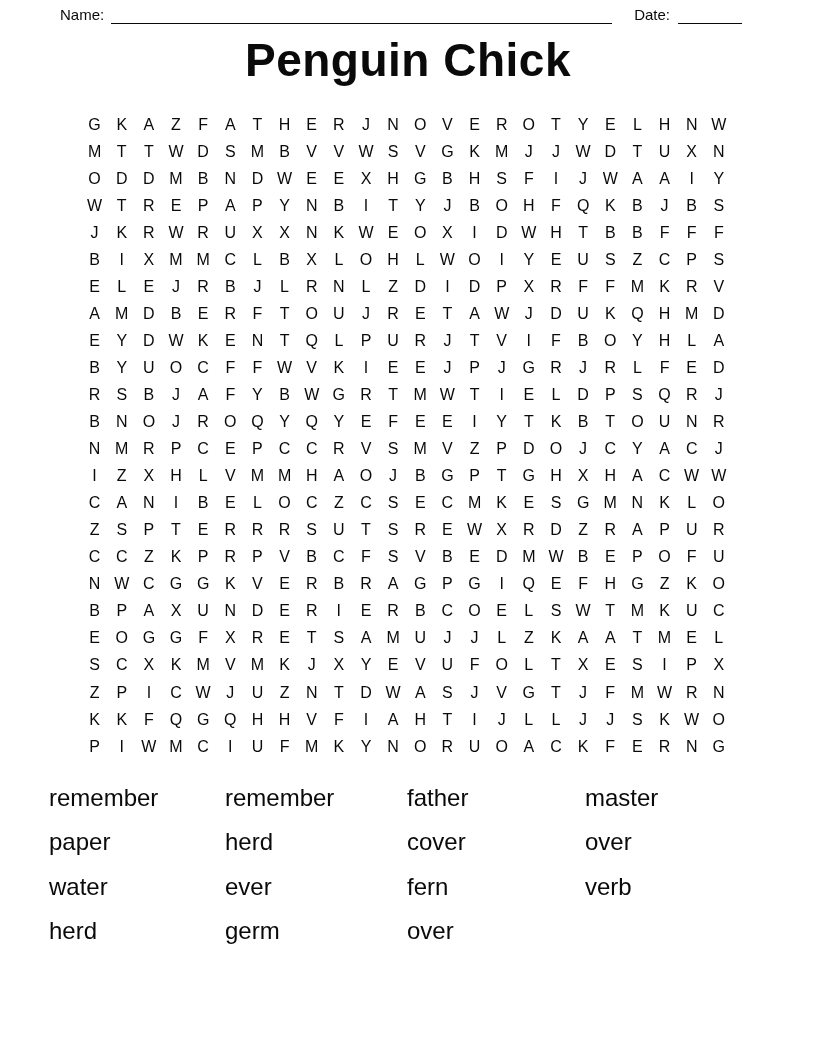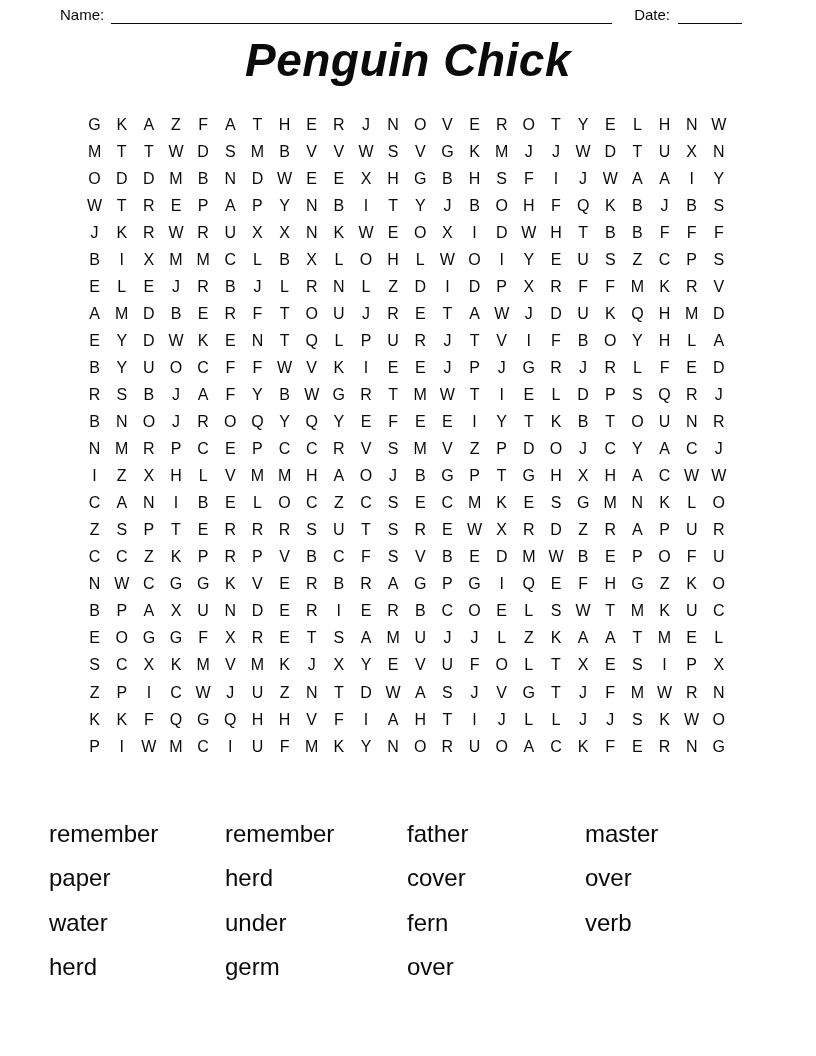--- a/index.html
+++ b/index.html
@@ -47,41 +47,40 @@
   .title {
     position: absolute;
     top: 33px;
     left: 0;
     width: 100%;
     margin: 0;
     text-align: center;
     font-size: 46px;
     font-weight: bold;
     letter-spacing: 0.5px;
-    font-style: italic;
   }
   .grid {
     position: absolute;
     left: 81px;
     top: 111px;
     display: grid;
     grid-template-columns: repeat(24, 27.15px);
     grid-auto-rows: 27.05px;
     font-size: 16px;
     font-weight: 500;
   }
   .cell {
     display: flex;
     align-items: center;
     justify-content: center;
   }
   .words {
     position: absolute;
     left: 49px;
-    top: 812px;
+    top: 776px;
     display: grid;
     grid-template-columns: 176px 182px 178px 160px;
     grid-auto-rows: 44.3px;
     font-size: 24px;
   }
   .word {
     display: flex;
     align-items: center;
   }
 </style>
@@ -681,21 +680,21 @@
   <div class="words">
       <div class="word">remember</div>
       <div class="word">remember</div>
       <div class="word">father</div>
       <div class="word">master</div>
       <div class="word">paper</div>
       <div class="word">herd</div>
       <div class="word">cover</div>
       <div class="word">over</div>
       <div class="word">water</div>
-      <div class="word">under</div>
+      <div class="word">ever</div>
       <div class="word">fern</div>
       <div class="word">verb</div>
       <div class="word">herd</div>
       <div class="word">germ</div>
       <div class="word">over</div>
     </div>
 
 </div>
 
 </body></html>

